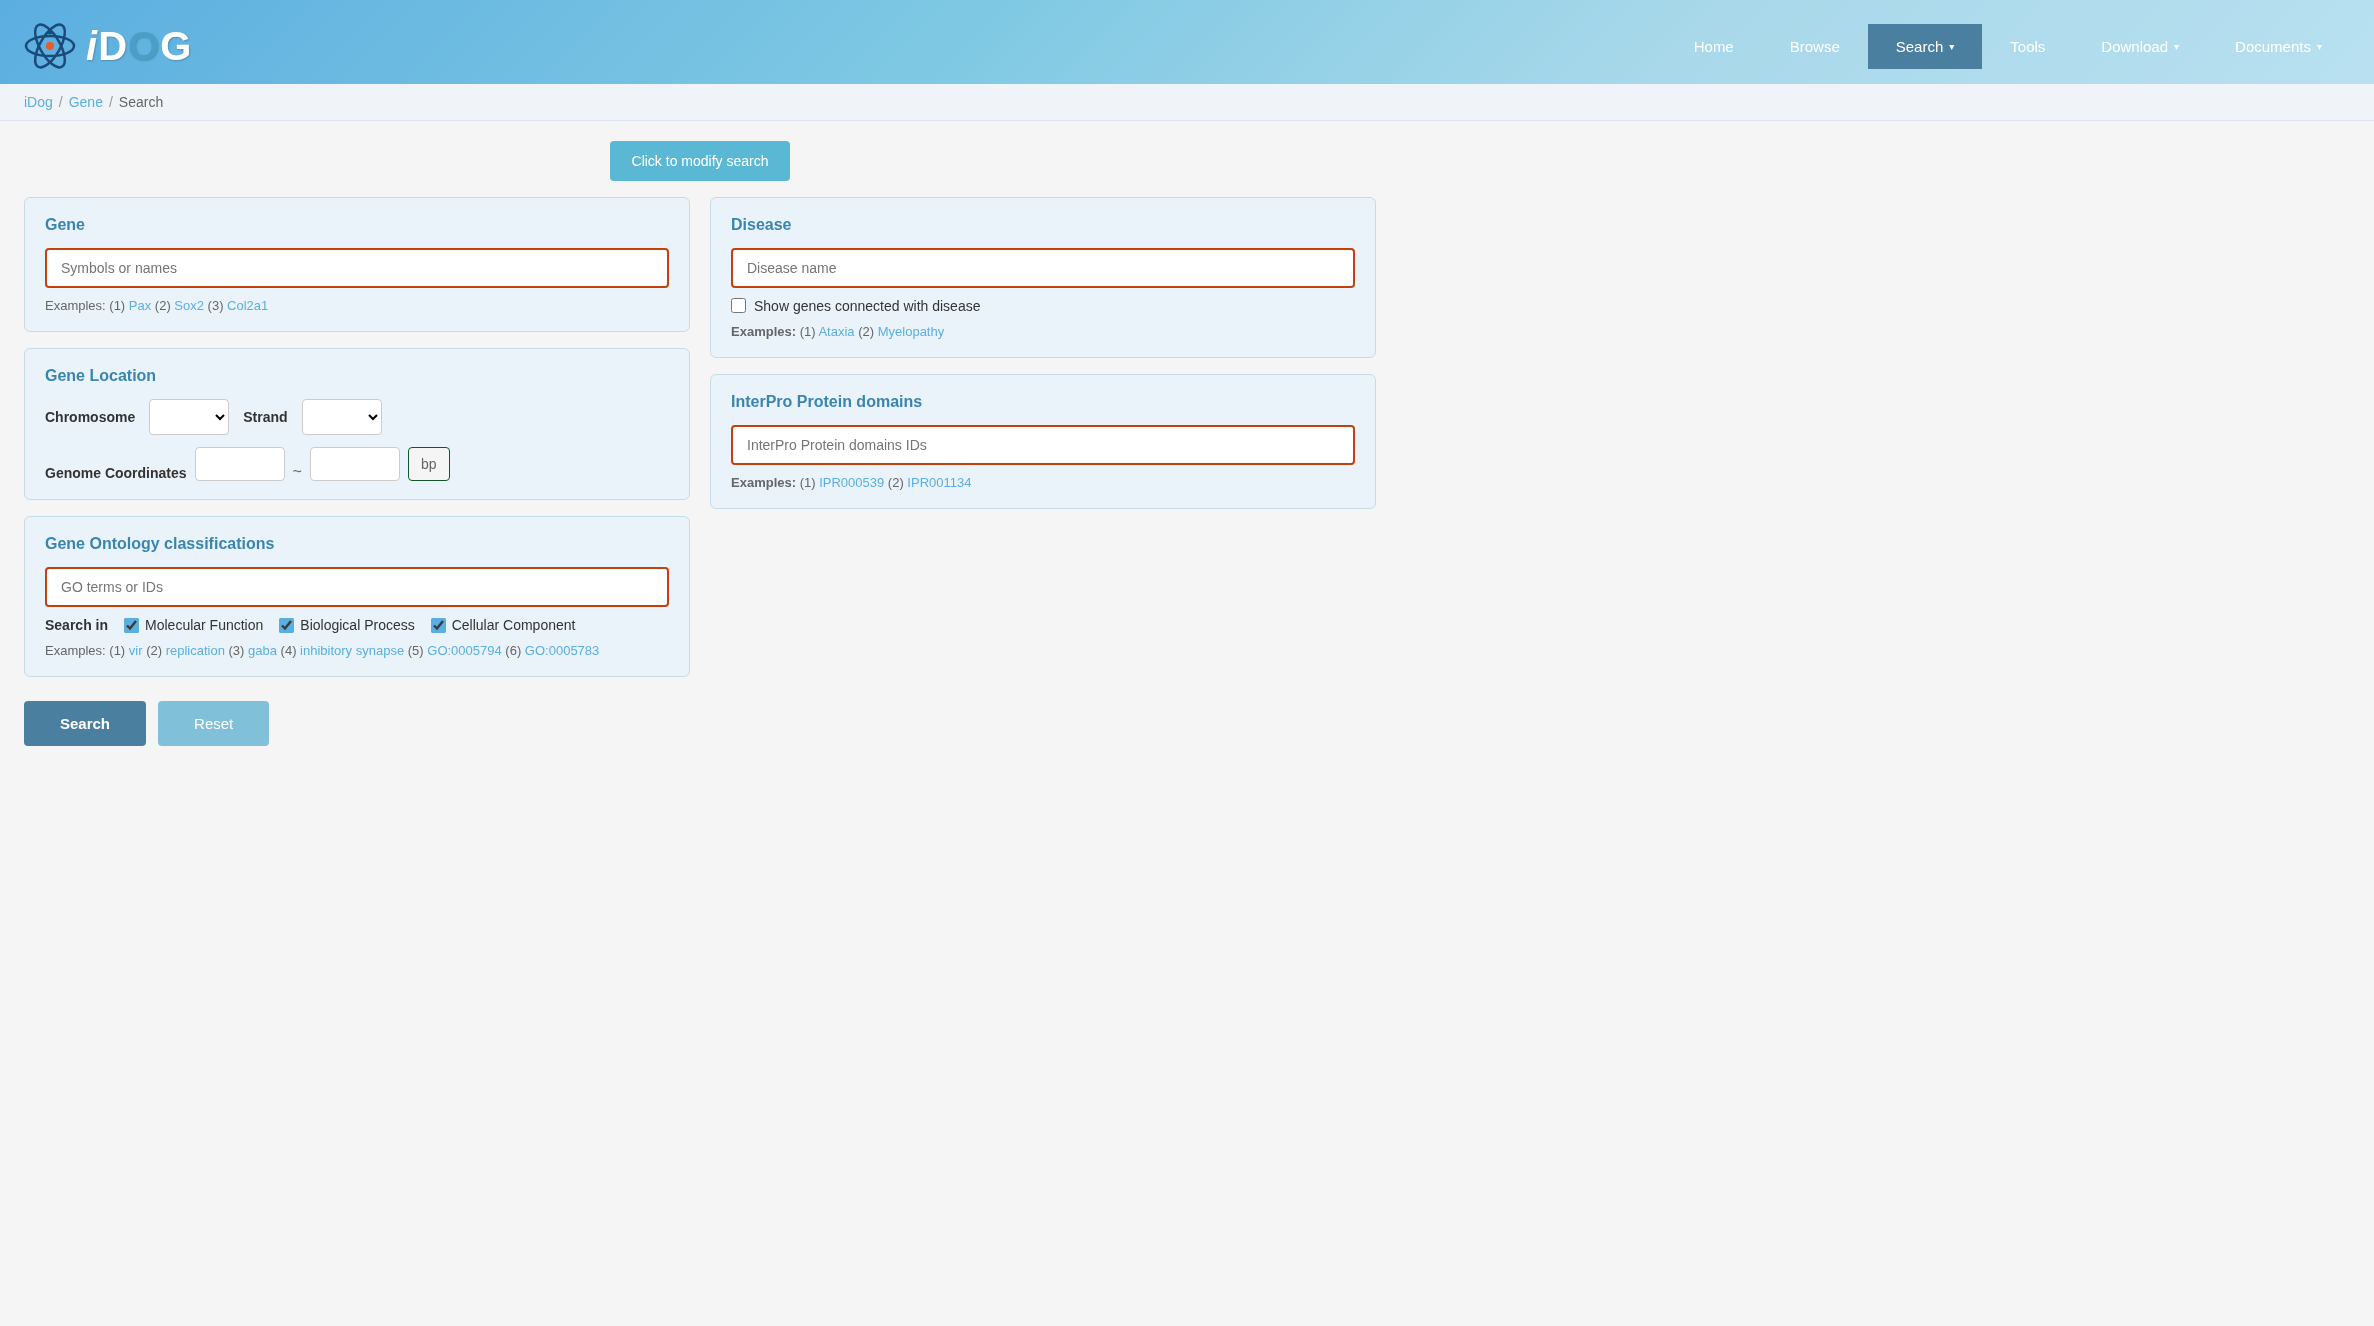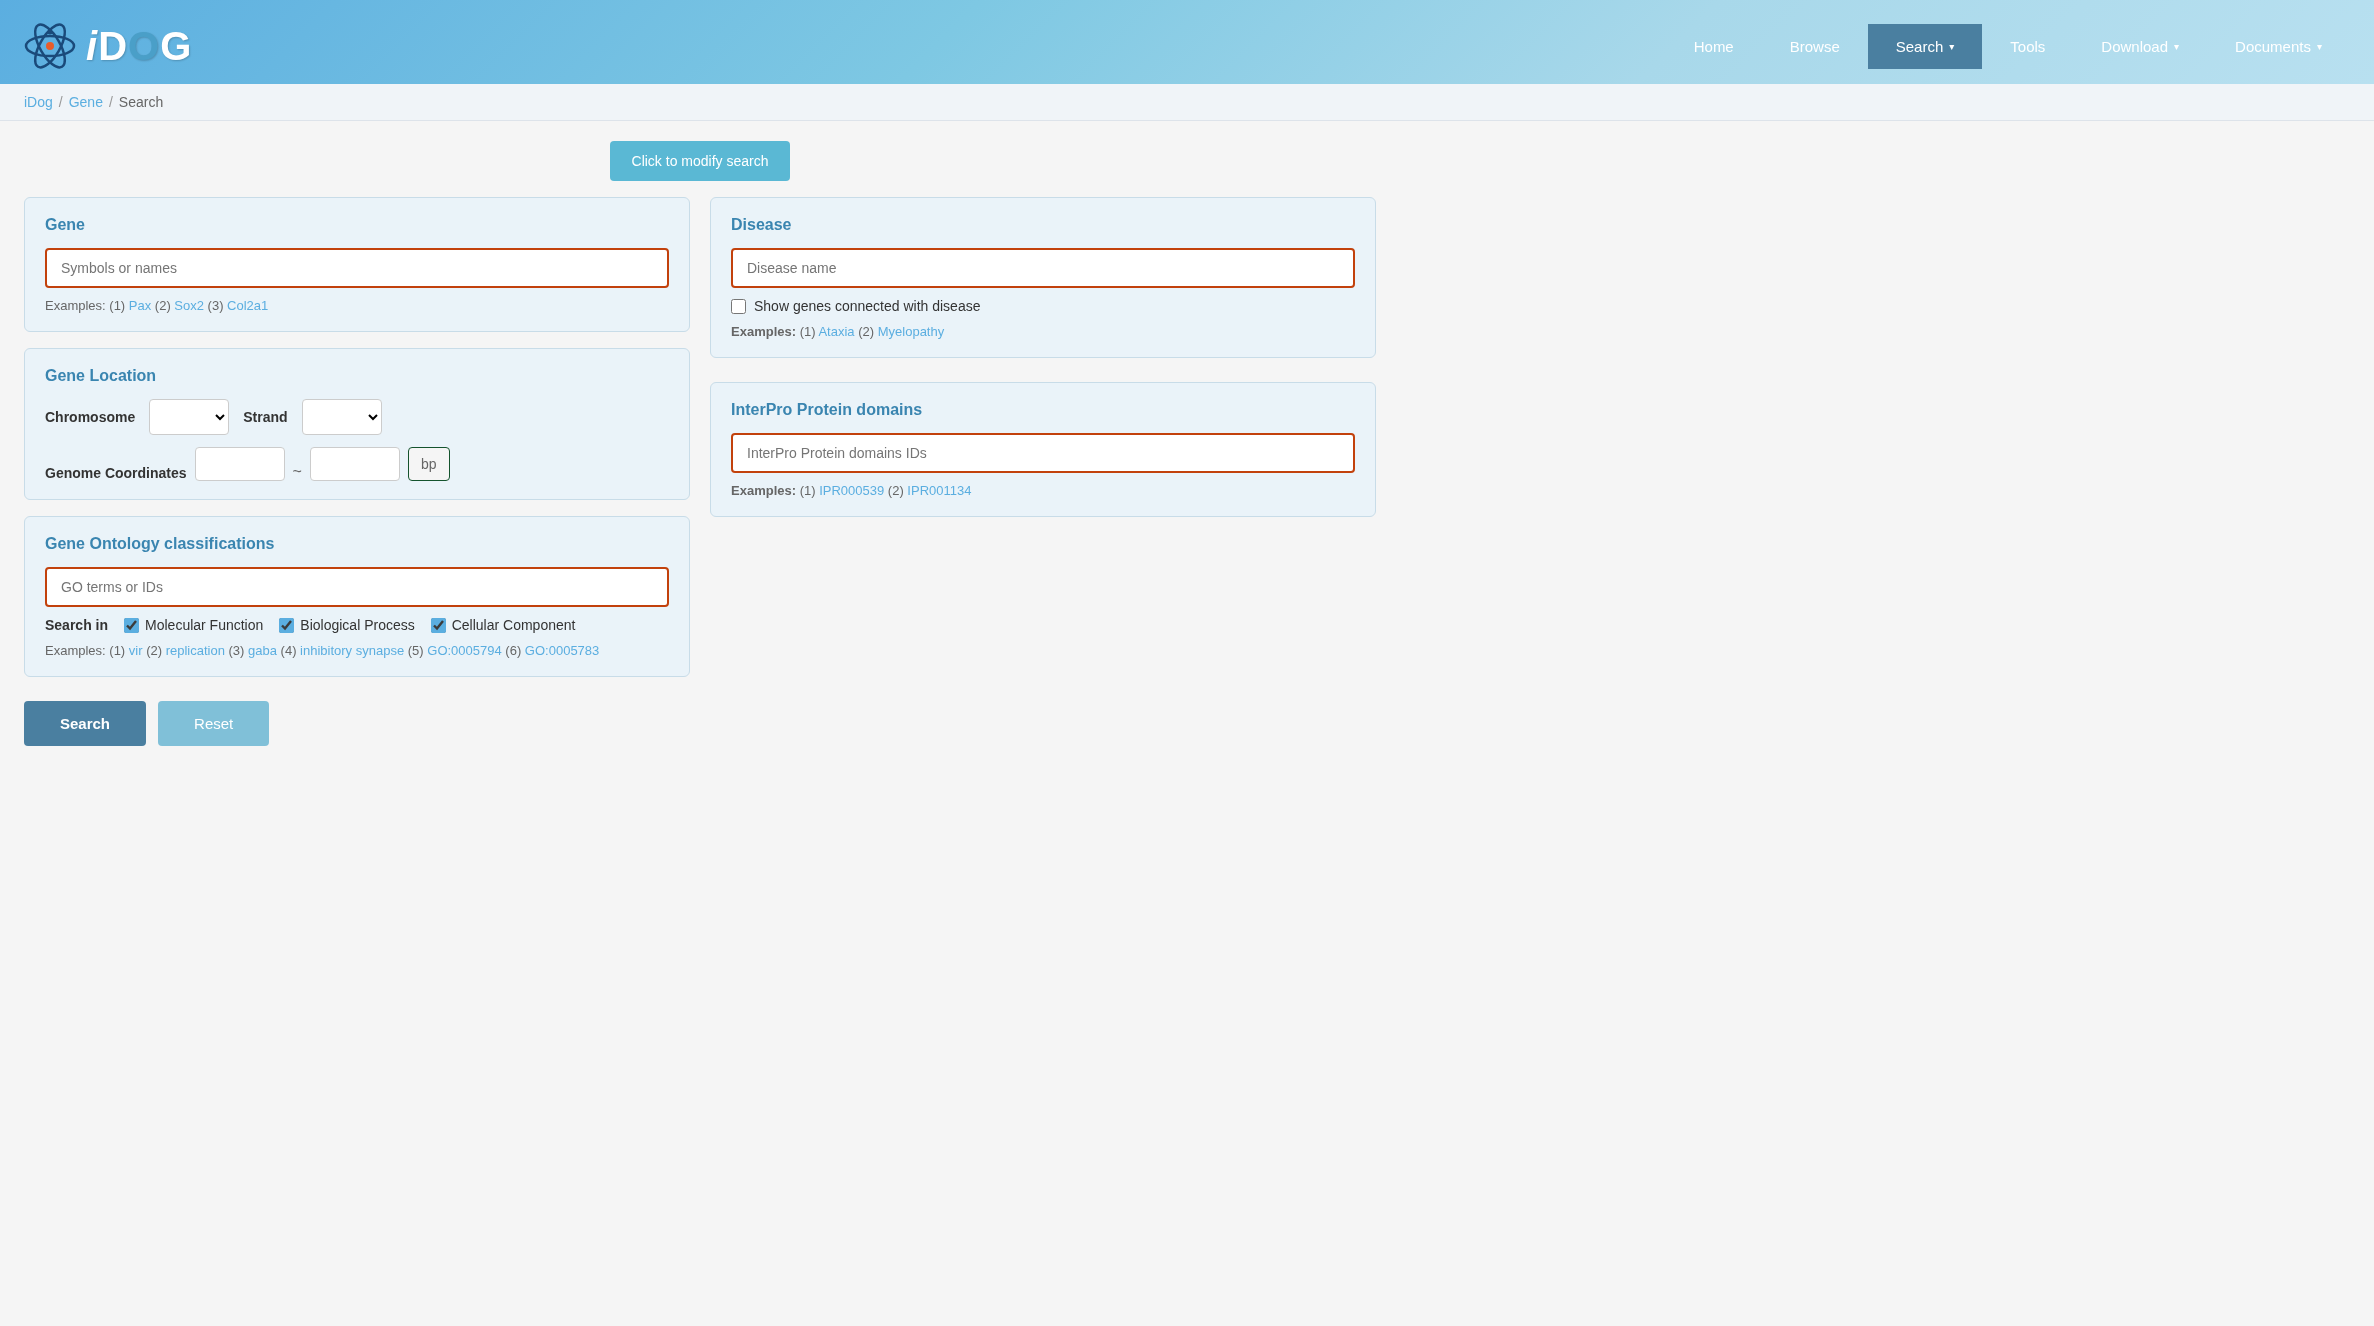--- a/index.html
+++ b/index.html
@@ -116,21 +116,21 @@
     .left-panels {
       flex: 1;
       display: flex;
       flex-direction: column;
       gap: 16px;
     }
     .right-panels {
       flex: 1;
       display: flex;
       flex-direction: column;
-      gap: 24px;
+      gap: 16px;
       border-radius: 29px;
     }
 
     .panel {
       background: #eaf3f9;
       border: 1px solid #c8dce8;
       border-radius: 6px;
       padding: 18px 20px;
     }
     .panel-title {
@@ -229,21 +229,21 @@
     }
     .checkbox-group input[type="checkbox"] {
       accent-color: #5baee0;
       width: 15px;
       height: 15px;
     }
 
     
     .disease-checkbox-row {
       display: flex;
-      align-items: flex-end;
+      align-items: flex-start;
       gap: 8px;
       margin-top: 10px;
       margin-bottom: 10px;
       font-size: 14px;
     }
     .disease-checkbox-row input[type="checkbox"] {
       width: 15px;
       height: 15px;
     }
 

